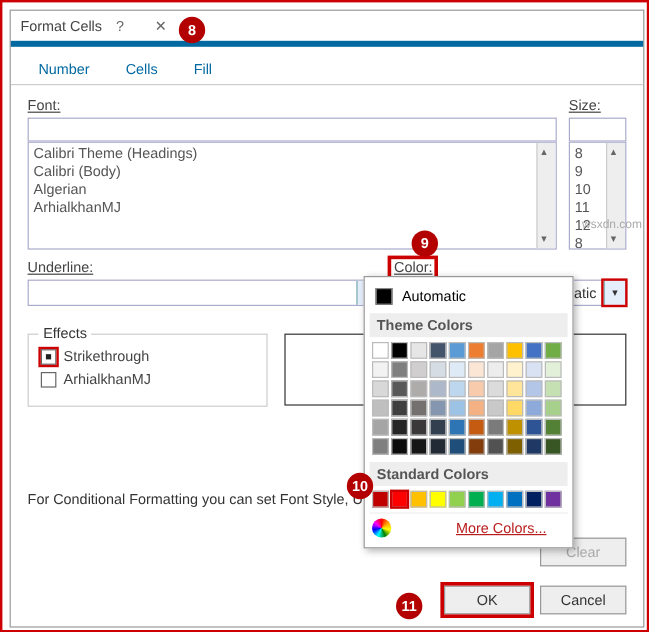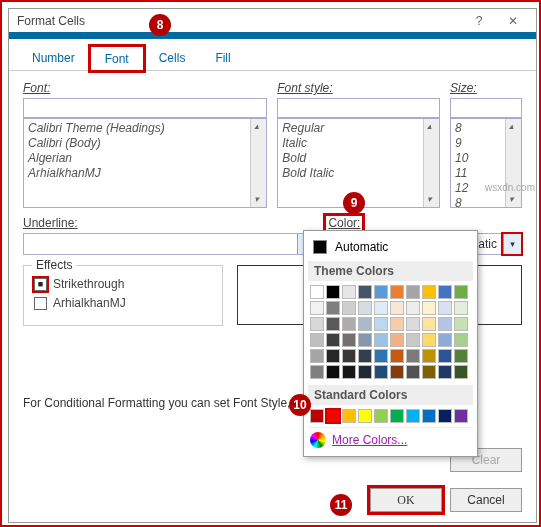--- a/index.html
+++ b/index.html
@@ -1,70 +1,70 @@
 <!DOCTYPE html>
 <html><head>
 <meta charset="utf-8">
 <style>
   * { box-sizing: border-box; font-family: "Segoe UI", Tahoma, sans-serif; font-size: 12px; }
   body { margin: 0; background: #fff; }
   .canvas { position: relative; width: 541px; height: 527px; border: 2px solid #c00; background: #fff; }
   .dialog { position: absolute; left: 6px; top: 6px; width: 529px; height: 515px; border: 1px solid #999; background: #fff; display: flex; flex-direction: column; }
-  .titlebar { height: 30px; display: flex; align-items: center; justify-content: space-between; padding: 0 8px; border-bottom: 7px solid #0369a1; color: #444; }
+  .titlebar { height: 30px; display: flex; align-items: center; padding: 0 8px; border-bottom: 5px solid #0369a1; color: #444; }
   .titlebar-title { font-size: 12px; }
   .titlebar-btns { display: flex; gap: 4px; }
   .titlebar-btn { width: 30px; height: 22px; display: flex; align-items: center; justify-content: center; color: #666; }
   .tabs { display: flex; padding: 6px 8px 0 8px; border-bottom: 1px solid #ccc; }
   .tab { padding: 5px 14px; border: 1px solid transparent; border-bottom: none; color: #0369a1; position: relative; }
   .tab.active { border-color: #ccc; background: #fff; top: 1px; }
   .tab.hl { outline: 3px solid #c00; outline-offset: -1px; }
   .body { flex: 1; padding: 10px 14px; position: relative; color: #444; }
-  .row1 { display: flex; gap: 10px; font-style: italic; }
+  .row1 { display: flex; gap: 10px; }
   .col-font { flex: 1.5; }
   .col-style { flex: 1; }
-  .col-size { width: 72px; }
+  .col-size { width: 48px; }
   .label { display: block; margin-bottom: 3px; color: #444; }
   .label.u { text-decoration: underline; }
   .txtbox { width: 100%; height: 20px; border: 1px solid #aac; background: #fff; }
   .listbox { width: 100%; height: 90px; border: 1px solid #aac; background: #fff; overflow: hidden; padding: 2px 4px; color: #555; line-height: 15px; position: relative; }
   .listbox .sb { position: absolute; right: 0; top: 0; bottom: 0; width: 16px; background: #eee; border-left: 1px solid #ccc; }
   .listbox .sb::before { content: "▴"; position: absolute; top: 0; left: 3px; font-size: 9px; color: #666; }
   .listbox .sb::after { content: "▾"; position: absolute; bottom: 0; left: 3px; font-size: 9px; color: #666; }
   .row2 { display: flex; gap: 10px; margin-top: 8px; }
   .col-underline { flex: 1.5; }
   .col-color { flex: 1; }
   .color-label-wrap { display: inline-flex; align-items: center; outline: 3px solid #c00; padding: 0 2px; }
   .dropdown { display: flex; align-items: center; border: 1px solid #aac; height: 22px; background: #fff; }
   .dropdown .dd-text { flex: 1; padding: 0 6px; text-align: right; color: #333; }
   .dropdown .dd-btn { width: 18px; height: 100%; background: #e5eefb; border-left: 1px solid #7aa; display: flex; align-items: center; justify-content: center; font-size: 9px; color: #333; outline: 2px solid #c00; }
-  .row3 { display: flex; gap: 14px; margin-top: 10px; }
+  .row3 { display: flex; gap: 14px; margin-top: 23px; }
   .effects { width: 200px; border: 1px solid #ccc; padding: 6px 10px 10px; position: relative; }
   .effects .grp-label { position: absolute; top: -8px; left: 8px; background: #fff; padding: 0 4px; color: #333; }
   .chk-row { display: flex; align-items: center; gap: 6px; margin: 5px 0; }
   .chk { width: 13px; height: 13px; border: 1px solid #666; display: inline-flex; align-items: center; justify-content: center; }
   .chk.on { outline: 2px solid #c00; }
   .chk.on::after { content: "■"; font-size: 9px; color: #222; line-height: 9px; }
   .preview { flex: 1; border: 1px solid #333; height: 60px; }
   .note { margin-top: 70px; color: #333; }
   .footer { position: absolute; right: 14px; bottom: 50px; display: flex; gap: 8px; }
   .btn { width: 72px; height: 24px; border: 1px solid #999; background: #eee; display: flex; align-items: center; justify-content: center; color: #333; }
   .btn.disabled { color: #aaa; }
   .ok-row { position: absolute; right: 14px; bottom: 10px; display: flex; gap: 8px; align-items: center; }
-  .ok-btn { outline: 3px solid #c00; font-family: Liberation Serif, serif; }
+  .ok-btn { outline: 3px solid #c00; }
 
   .color-popup { position: absolute; left: 301px; top: 228px; width: 175px; background: #fff; border: 1px solid #999; box-shadow: 2px 2px 6px rgba(0,0,0,0.3); padding: 4px; z-index: 5; }
   .cp-auto { display: flex; align-items: center; gap: 8px; padding: 4px; border: 1px solid transparent; }
   .cp-swatch-auto { width: 14px; height: 14px; background: #000; border: 1px solid #888; }
   .cp-section-label { background: #eee; padding: 3px 6px; color: #555; font-weight: 600; margin-top: 2px; }
   .swatch-grid { display: grid; grid-template-columns: repeat(10, 14px); gap: 2px; padding: 4px 2px; }
   .swatch { width: 14px; height: 14px; border: 1px solid #bbb; }
   .swatch.sel { outline: 2px solid #c00; outline-offset: -1px; }
   .more-row { display: flex; align-items: center; gap: 6px; padding: 4px 2px; border-top: 1px solid #eee; }
   .more-icon { width: 16px; height: 16px; background: conic-gradient(red,orange,yellow,green,cyan,blue,magenta,red); border-radius: 50%; }
-  .link { color: #a21caf; text-decoration: underline; }
+  .link { color: #b91c1c; text-decoration: underline; margin-left: 48px; }
 
   .badge { position: absolute; width: 22px; height: 22px; border-radius: 50%; background: #b30000; color: #fff; display: flex; align-items: center; justify-content: center; font-weight: bold; z-index: 20; font-size: 12px; }
   .b8 { left: 147px; top: 12px; }
   .b9 { left: 341px; top: 190px; }
   .b10 { left: 287px; top: 392px; }
   .b11 { left: 328px; top: 492px; }
   .watermark { position:absolute; right:4px; top:180px; font-size:10px; color:#aaa; writing-mode: horizontal-tb; z-index:30;}
 </style>
 </head>
 <body>
@@ -75,47 +75,35 @@
     <div class="titlebar">
       <span class="titlebar-title">Format Cells</span>
       <div class="titlebar-btns">
         <div class="titlebar-btn">?</div>
         <div class="titlebar-btn">✕</div>
       </div>
     </div>
 
     <div class="tabs">
       <div class="tab">Number</div>
-      <div class="tab active hl">Font</div>
       <div class="tab">Cells</div>
       <div class="tab">Fill</div>
     </div>
 
     <div class="body">
 
       <div class="row1">
         <div class="col-font">
           <span class="label u">Font:</span>
           <div class="txtbox"></div>
           <div class="listbox">
             <div>Calibri Theme (Headings)</div>
             <div>Calibri (Body)</div>
             <div>Algerian</div>
             <div>ArhialkhanMJ</div>
-            <div class="sb"></div>
-          </div>
-        </div>
-        <div class="col-style">
-          <span class="label u">Font style:</span>
-          <div class="txtbox"></div>
-          <div class="listbox">
-            <div>Regular</div>
-            <div>Italic</div>
-            <div>Bold</div>
-            <div>Bold Italic</div>
             <div class="sb"></div>
           </div>
         </div>
         <div class="col-size">
           <span class="label u">Size:</span>
           <div class="txtbox"></div>
           <div class="listbox">
             <div>8</div>
             <div>9</div>
             <div>10</div>

